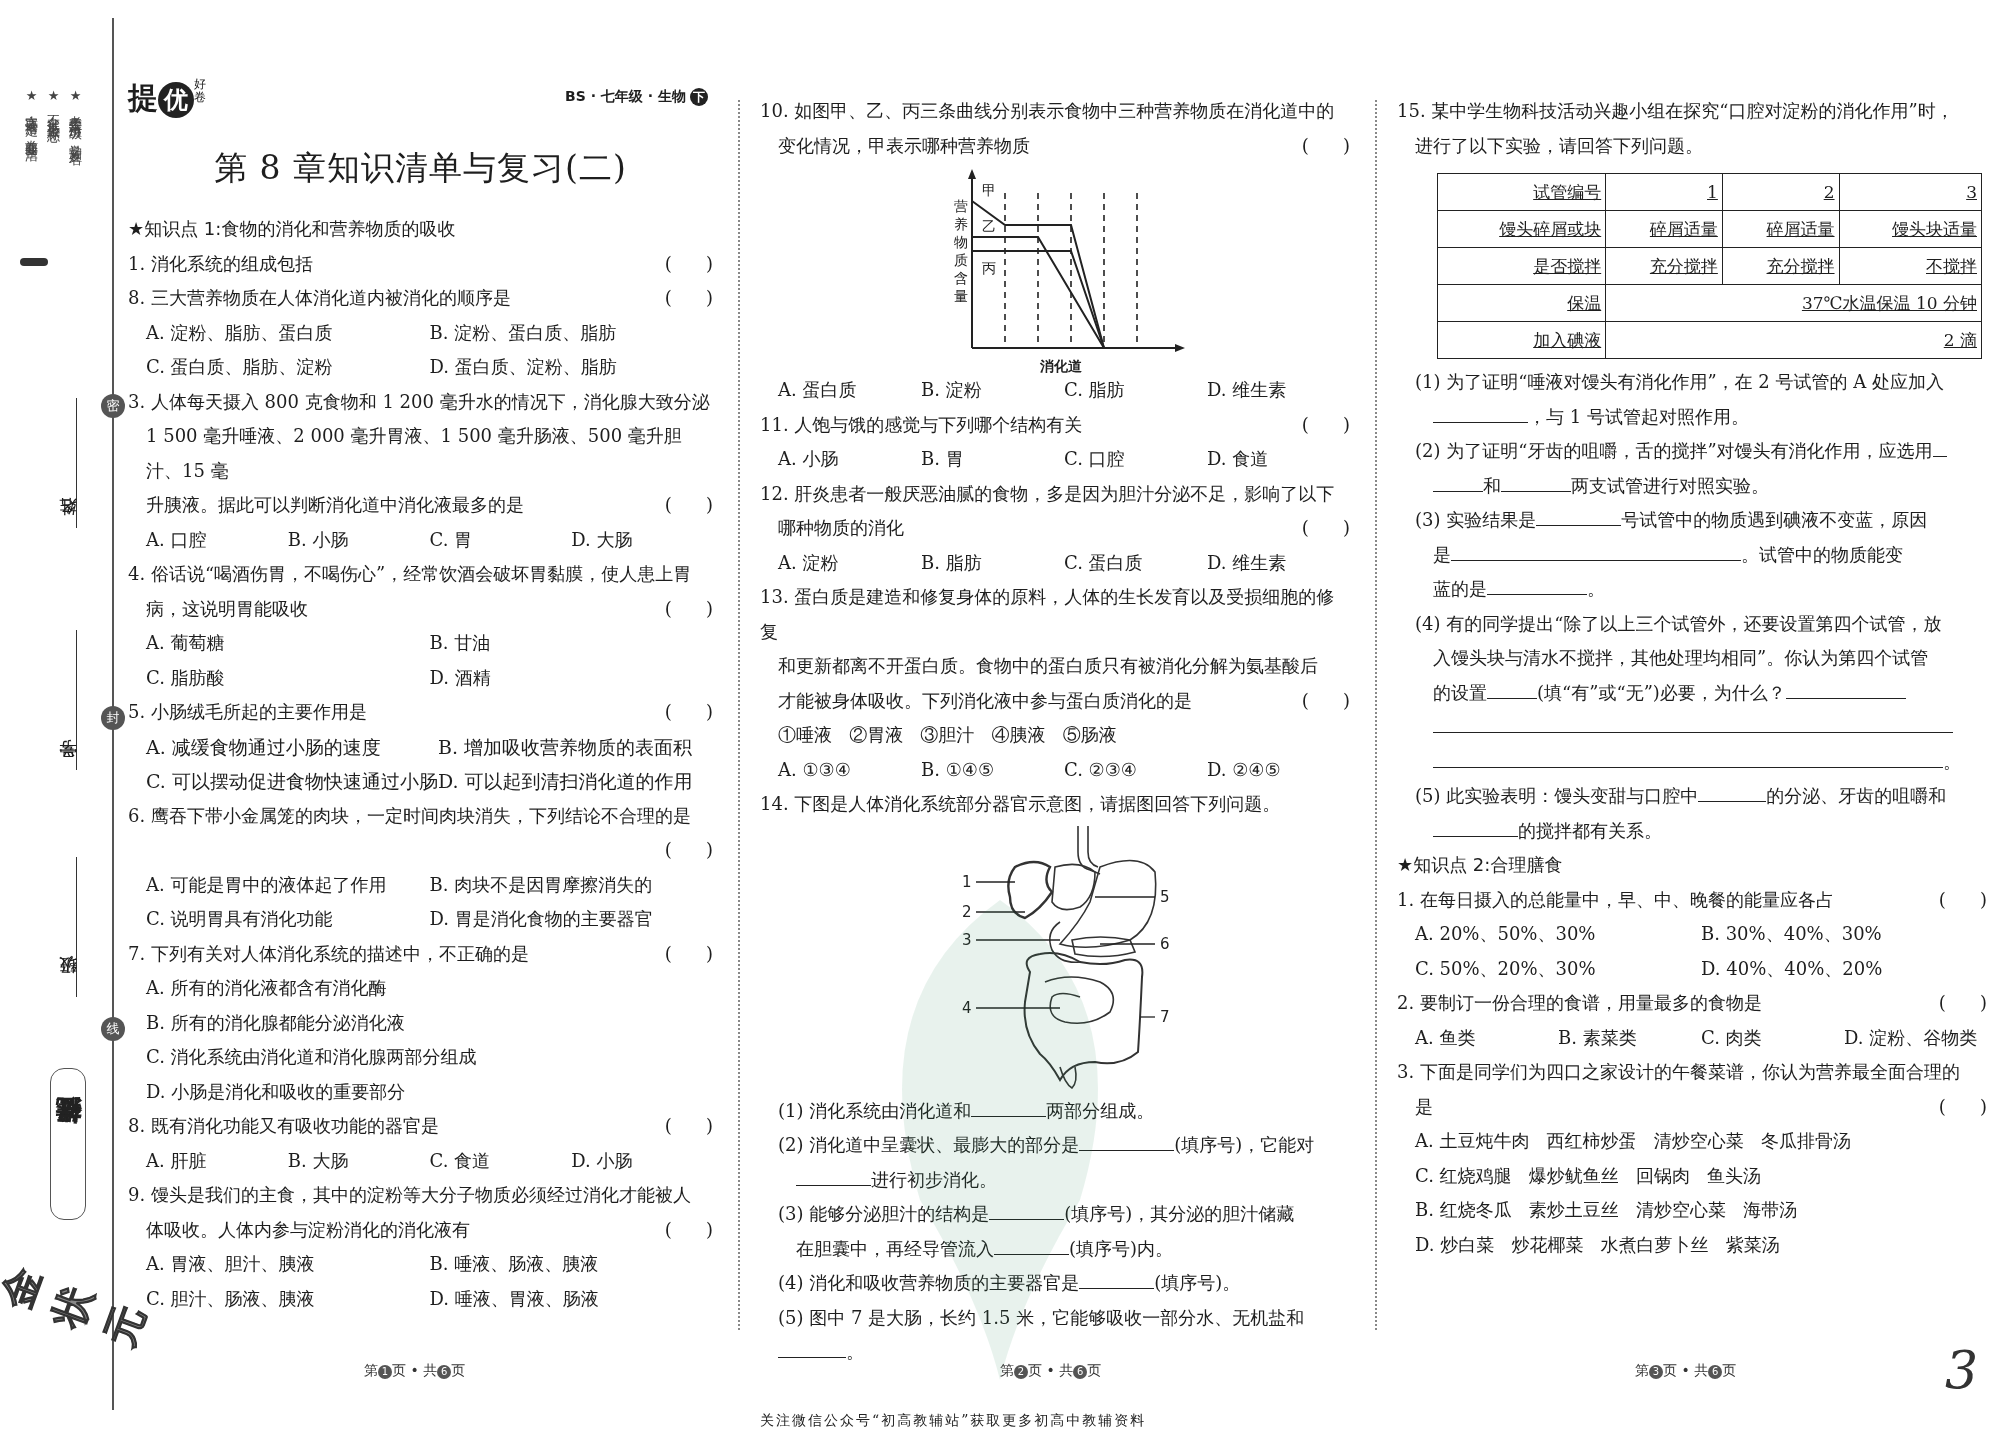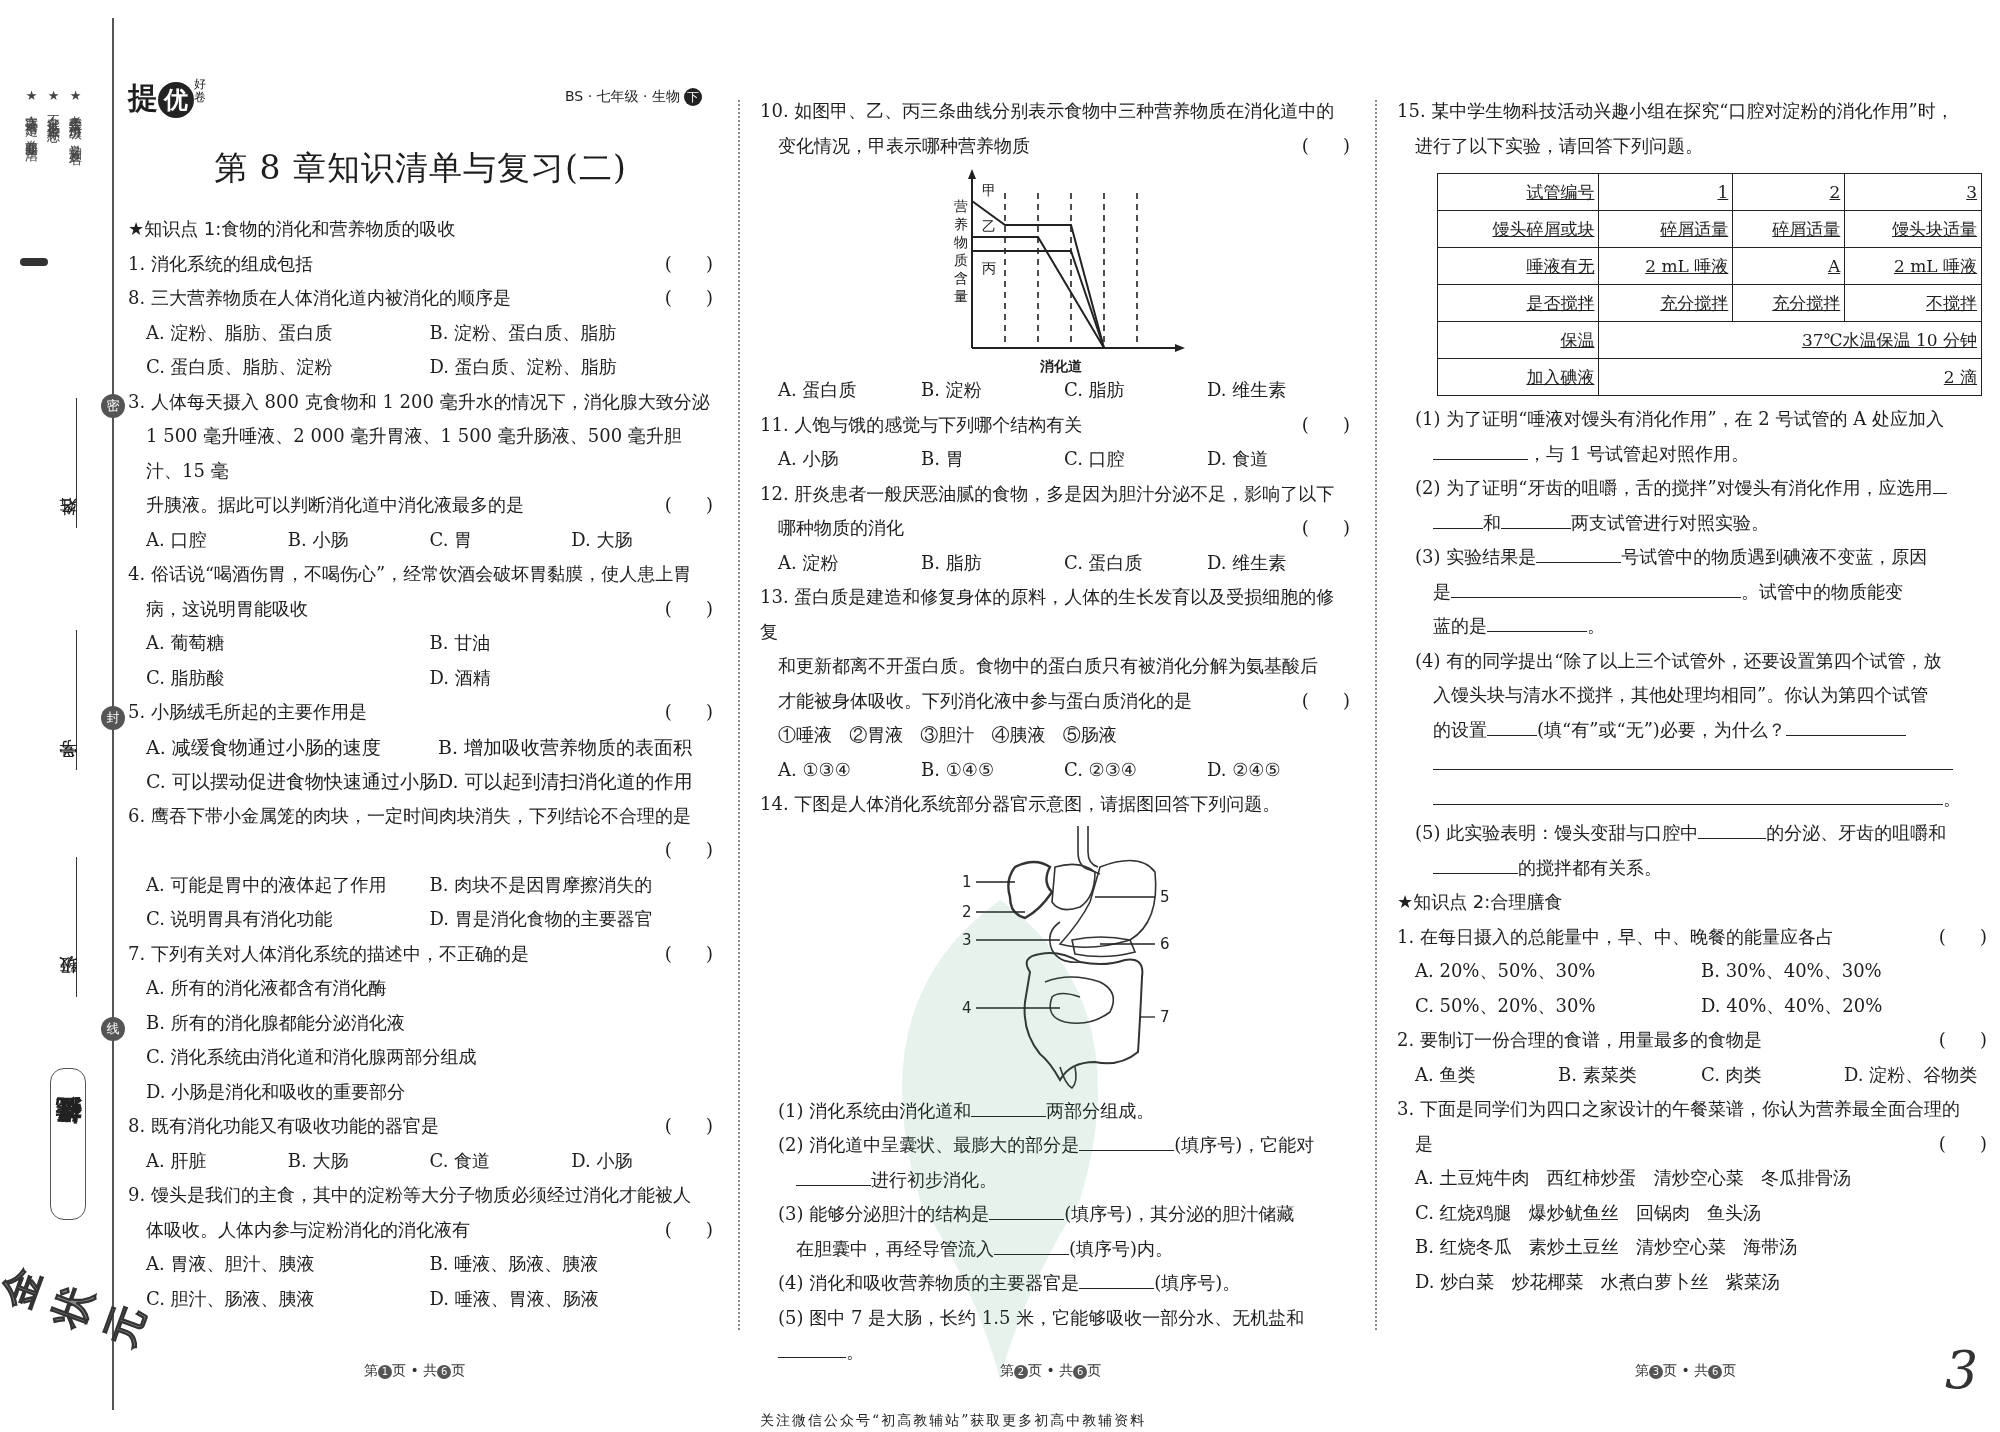--- a/index.html
+++ b/index.html
@@ -17,21 +17,21 @@
 
   .col { position: absolute; top: 80px; font-size: 18px; line-height: 34.5px; }
   .col1 { left: 128px; width: 585px; }
   .col2 { left: 760px; width: 590px; }
   .col3 { left: 1397px; width: 590px; }
   .divider { position: absolute; top: 100px; width: 0; height: 1230px; border-left: 2px dotted #888; }
 
   .logo { position: absolute; left: 128px; top: 78px; font-size: 30px; font-weight: bold; font-family: "DejaVu Sans", sans-serif; }
   .logo .circ { display: inline-block; width: 36px; height: 36px; border-radius: 50%; background: #222; color: #fff; text-align: center; line-height: 36px; font-size: 24px; }
   .logo .small { font-size: 12px; line-height: 13px; display: inline-block; vertical-align: top; font-weight: normal; }
-  .series { position: absolute; left: 565px; top: 88px; font-size: 14px; font-family: "DejaVu Sans", sans-serif; font-weight: normal; }
+  .series { position: absolute; left: 565px; top: 88px; font-size: 14px; font-family: "DejaVu Sans", sans-serif; font-weight: bold; }
   .series .vol { display: inline-block; width: 18px; height: 18px; border-radius: 50%; background: #222; color: #fff; font-size: 12px; text-align: center; line-height: 18px; margin-left: 4px; }
   .title { position: absolute; left: 128px; top: 146px; width: 585px; text-align: center; font-size: 33px; font-weight: normal; letter-spacing: 1px; }
   .section { font-family: "DejaVu Sans", sans-serif; font-weight: normal; font-size: 18px; }
   .q { display: flex; justify-content: space-between; }
   .q .stem { flex: 1; }
   .paren { width: 60px; text-align: right; white-space: pre; }
   .indent { padding-left: 18px; }
   .indent2 { padding-left: 36px; }
   .opts2 { display: grid; grid-template-columns: 1fr 1fr; padding-left: 18px; }
   .opts4 { display: grid; grid-template-columns: 1fr 1fr 1fr 1fr; padding-left: 18px; }
@@ -364,26 +364,20 @@
         <td>2</td>
         <td>3</td>
       </tr>
       <tr>
         <td>馒头碎屑或块</td>
         <td>碎屑适量</td>
         <td>碎屑适量</td>
         <td>馒头块适量</td>
       </tr>
       <tr>
-        <td>唾液有无</td>
-        <td>2 mL 唾液</td>
-        <td>A</td>
-        <td>2 mL 唾液</td>
-      </tr>
-      <tr>
         <td>是否搅拌</td>
         <td>充分搅拌</td>
         <td>充分搅拌</td>
         <td>不搅拌</td>
       </tr>
       <tr>
         <td>保温</td>
         <td colspan="3">37℃水温保温 10 分钟</td>
       </tr>
       <tr>

